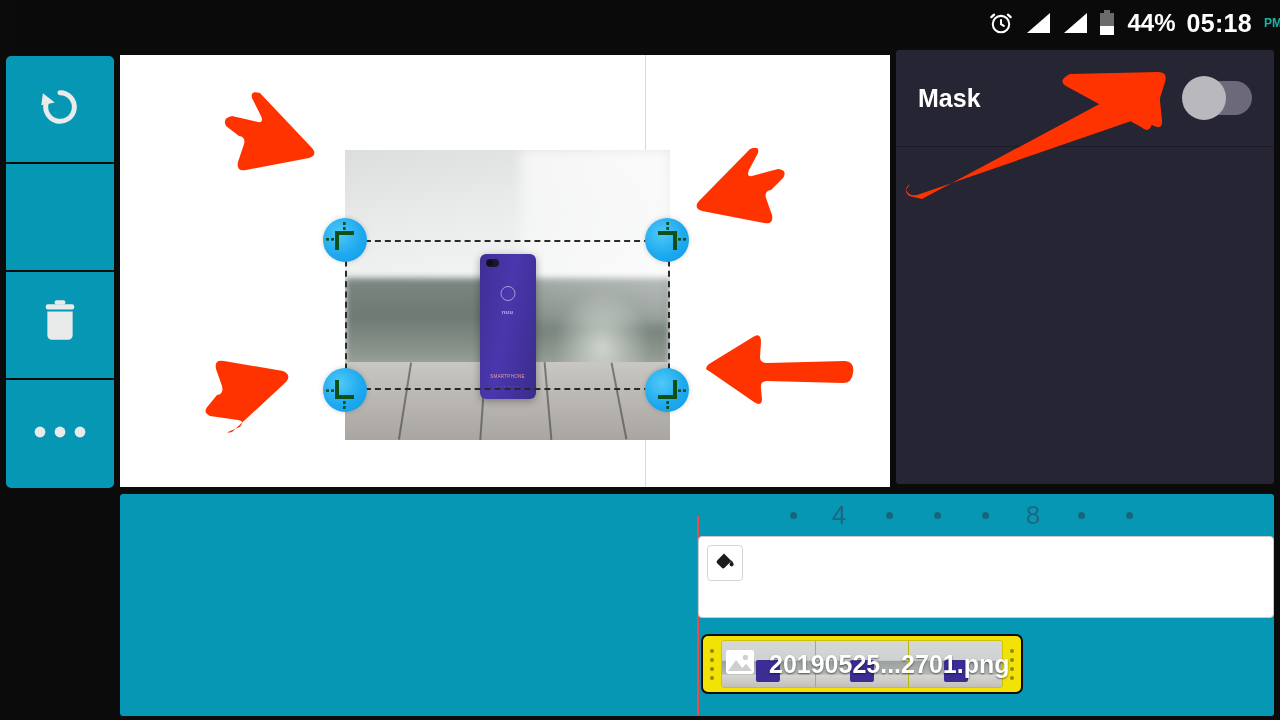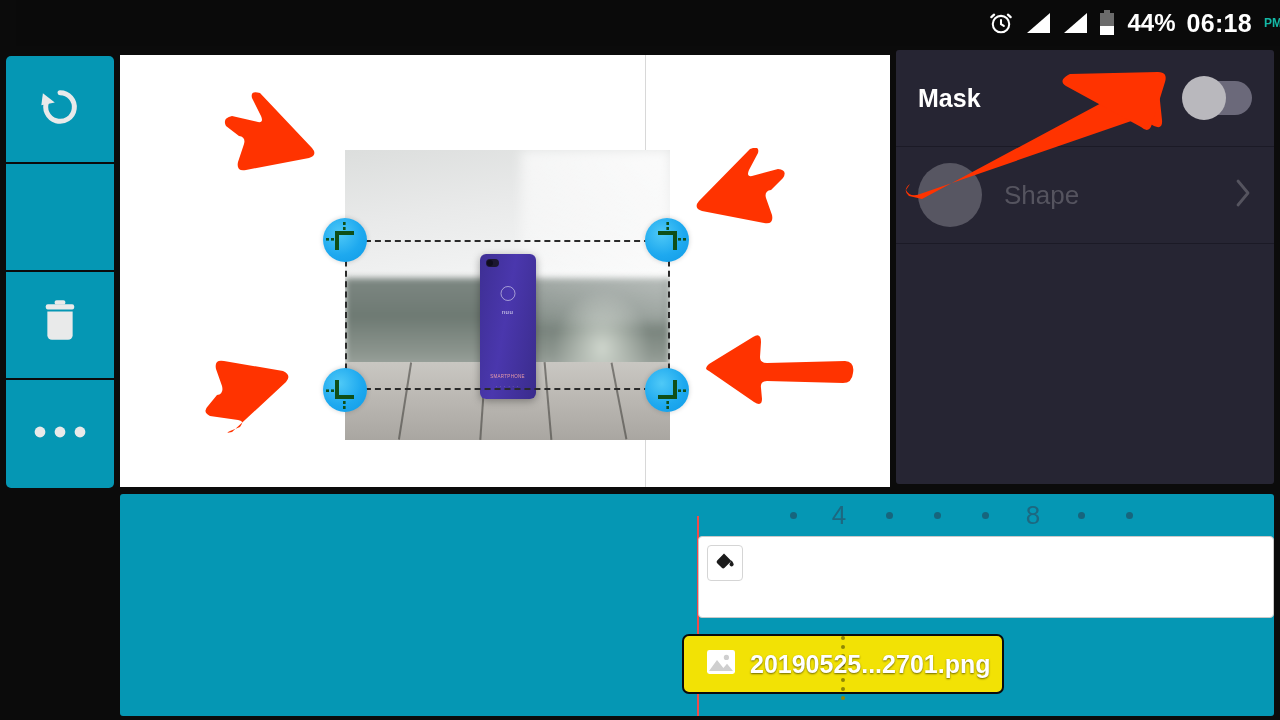--- a/index.html
+++ b/index.html
@@ -151,23 +151,23 @@
     position:absolute; left:578px; top:42px; width:576px; height:82px;
     background:#fff; border-radius:4px; border:1px solid #c9c9c9;
   }
   .fill-icon-box{
     position:absolute; left:8px; top:8px; width:36px; height:36px;
     border:1px solid #d5d5d5; border-radius:4px; background:#fff;
     display:flex; align-items:center; justify-content:center;
   }
 
   .clip{
-    position:absolute; left:562px; top:140px; width:322px; height:60px;
+    position:absolute; left:581px; top:140px; width:322px; height:60px;
     background:#f2e205; border-radius:7px; border:2px solid #0b0b0b;
-    display:flex; align-items:center;flex-direction:column;
+    display:flex; align-items:center;
   }
   .clip-grip{ width:18px; height:100%; display:flex; flex-direction:column;
     align-items:center; justify-content:center; gap:5px; }
   .grip-dot{ width:4px;height:4px;border-radius:50%;background:#8f8704; }
   .clip-frames{ position:relative; flex:1 1 auto; height:48px; display:flex;
     border-radius:3px; overflow:hidden; border:1px solid #cfc400; }
   .frame{ position:relative; flex:1 1 0; border-right:1px solid #b9b900; overflow:hidden;
     background:linear-gradient(180deg,#d6d8d7 0%,#cfd2d1 42%,#9aa09c 44%,#b4b8b4 72%,#d7d6d2 74%,#c3c0bb 100%); }
   .frame:last-child{ border-right:none; }
   .frame .fphone{ position:absolute; left:50%; bottom:10%; transform:translateX(-50%);
@@ -205,21 +205,21 @@
         </svg>
     </span>
     <span class="sb-icon">
       <svg width="16" height="26" viewBox="0 0 16 26">
         <rect x="5" y="0" width="6" height="3" fill="#6b6b6b"></rect>
         <rect x="1" y="3" width="14" height="22" fill="#6b6b6b"></rect>
         <rect x="1" y="16" width="14" height="9" fill="#fff"></rect>
       </svg>
     </span>
     <span class="sb-pct">44%</span>
-    <span class="sb-txt">06:18</span>
+    <span class="sb-txt">05:18</span>
     <span class="sb-ampm">PM</span>
   </div>
 
   <div class="rail">
 
     <div class="rail-group rail-g1">
       <div class="rail-btn" style="height:108px">
         <span>
           <svg width="52" height="52" viewBox="0 0 24 24">
             <path d="M12 5.4a6.6 6.6 0 1 1-6.0 3.9" fill="none" stroke="#e9eaea" stroke-width="2.3" stroke-linecap="round"></path>
@@ -345,29 +345,20 @@
   <div class="panel">
 
 
     <div class="row-mask">
       <span class="row-label">Mask</span>
       <div class="toggle">
         <div class="thumb"></div>
       </div>
     </div>
 
-    <div class="row-shape">
-      <div class="shape-circle"></div>
-      <span class="shape-label">Shape</span>
-      <span class="chev-right">
-        <svg width="18" height="30" viewBox="0 0 18 30">
-          <path d="M4 3 14 15 4 27" fill="none" stroke="#55545f" stroke-width="2.8" stroke-linecap="round" stroke-linejoin="round"></path>
-        </svg>
-      </span>
-    </div>
 
   </div>
 
   <div class="tl">
     <div class="tl-body">
 
       <div class="ruler">
         <div class="tick" style="left:670px"></div>
         <div class="tick-num" style="left:719px">4</div>
         <div class="tick" style="left:766px"></div>

